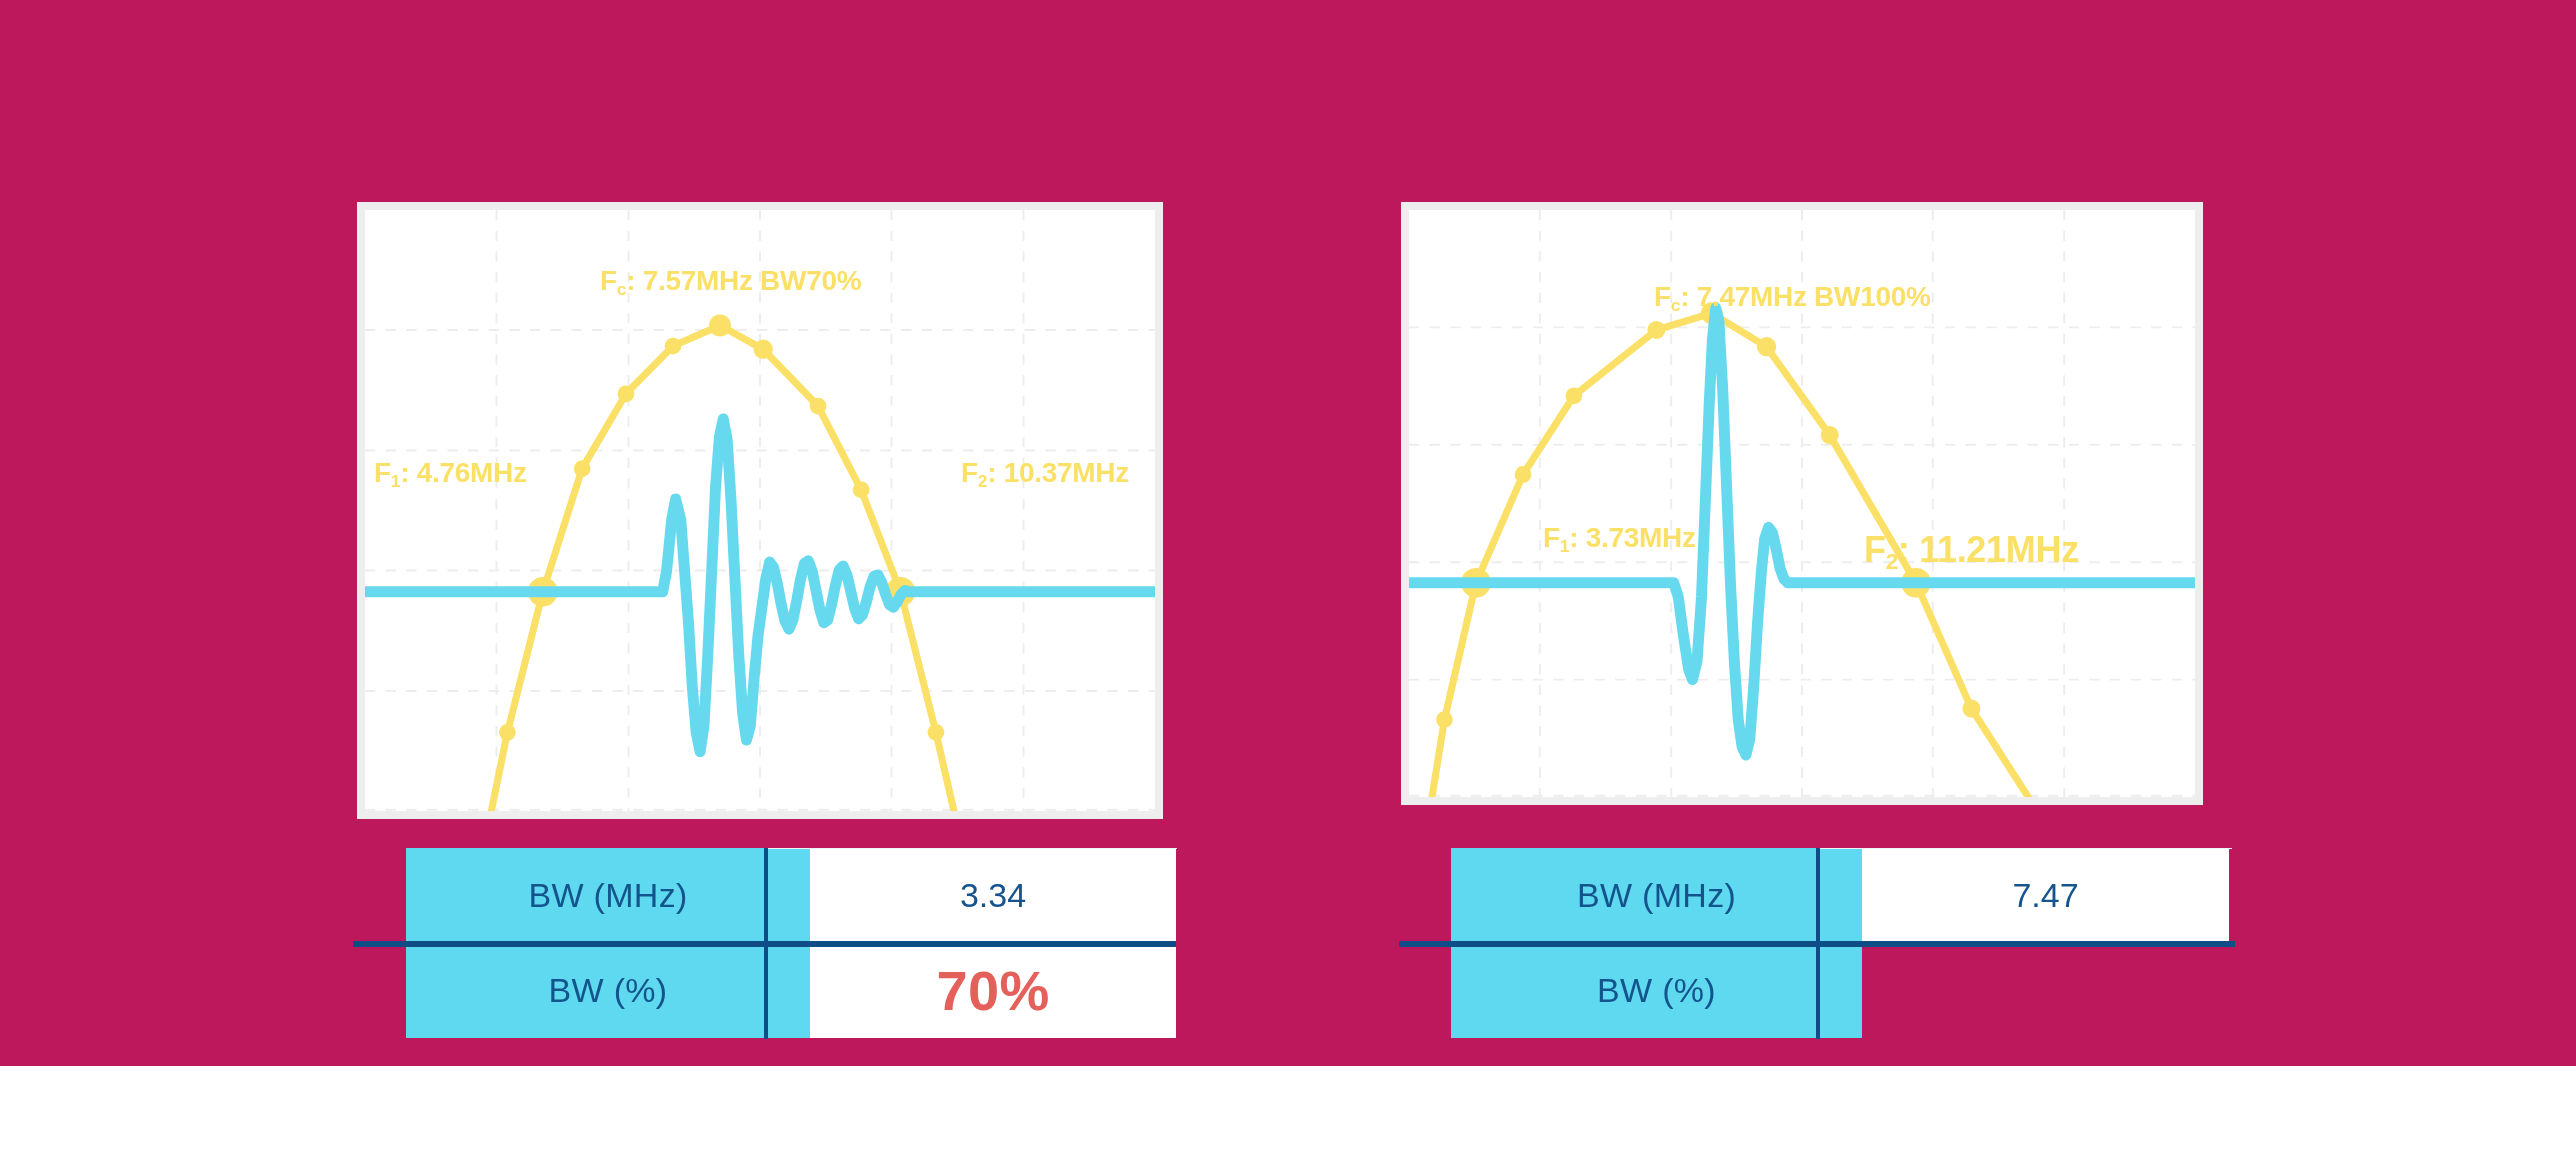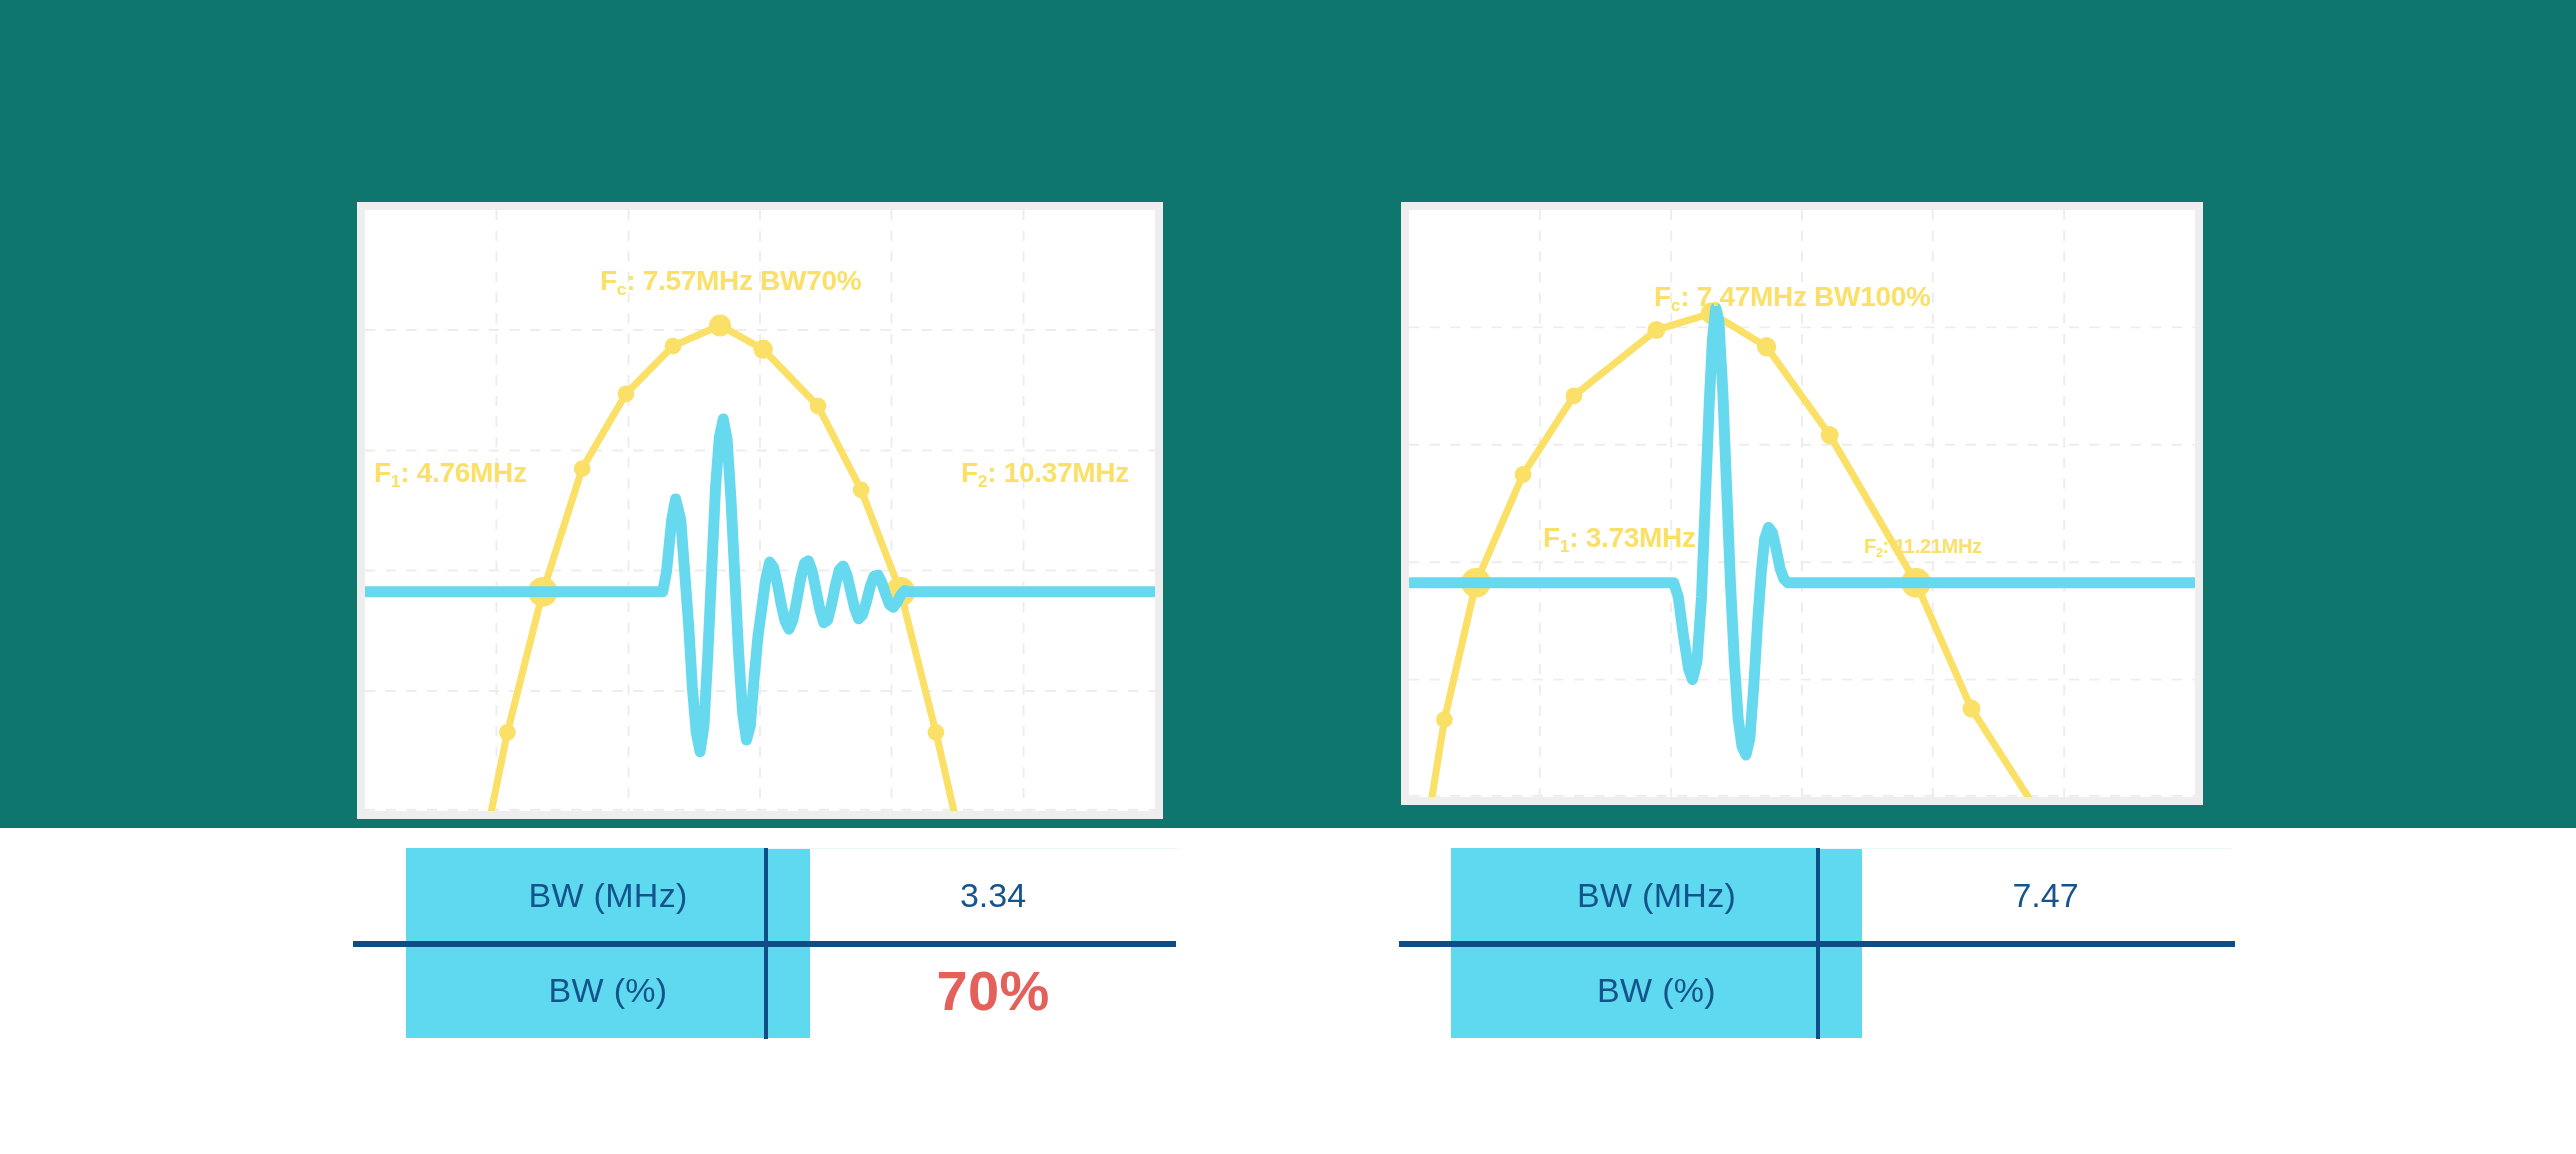--- a/index.html
+++ b/index.html
@@ -8,22 +8,22 @@
     padding: 0;
     background: #ffffff;
     width: 2576px;
     height: 1154px;
     overflow: hidden;
     font-family: "Liberation Sans", sans-serif;
   }
   #stage {
     position: relative;
     width: 2576px;
-    height: 828px;
-    background: #0f766e;
+    height: 1066px;
+    background: #be185d;
   }
   .panel {
     position: absolute;
     top: 0;
     height: 1154px;
   }
   .chart-frame {
     position: absolute;
     background: #ffffff;
     border: 8.4px solid #eeeeee;
@@ -251,21 +251,21 @@
     </div>
 
     <div class="lbl" style="left:1654px; top:281px; font-size:28px;">
       <span>F</span><sub>c</sub><span>: 7.47MHz BW100%</span>
     </div>
 
     <div class="lbl" style="left:1543px; top:522px; font-size:28px;">
       <span>F</span><sub>1</sub><span>: 3.73MHz</span>
     </div>
 
-    <div class="lbl" style="left:1864px; top:529px; font-size:20px;margin-top:6px;">
+    <div class="lbl" style="left:1864px; top:529px; font-size:36px;">
       <span>F</span><sub>2</sub><span>: 11.21MHz</span>
     </div>
 
     <div class="bw-table" style="left:1406px; top:848px; width:411px; height:191px;">
       <div class="bw-row" style="height:95px; width:823px;">
         <div class="bw-key" style="width:411px;">BW (MHz)</div>
         <div class="bw-val" style="width:412px;">
           <span class="val-num">7.47</span>
         </div>
       </div>

